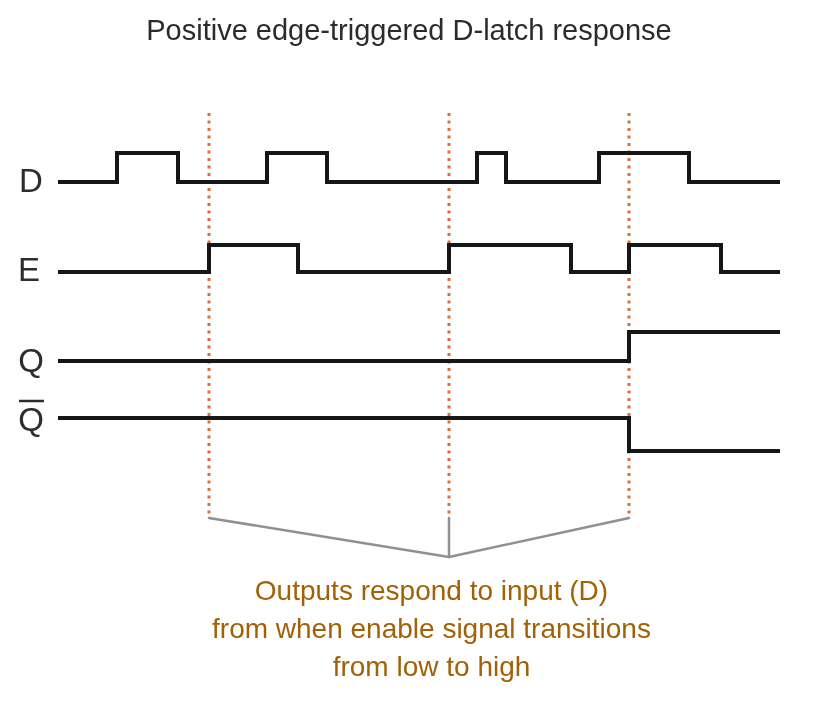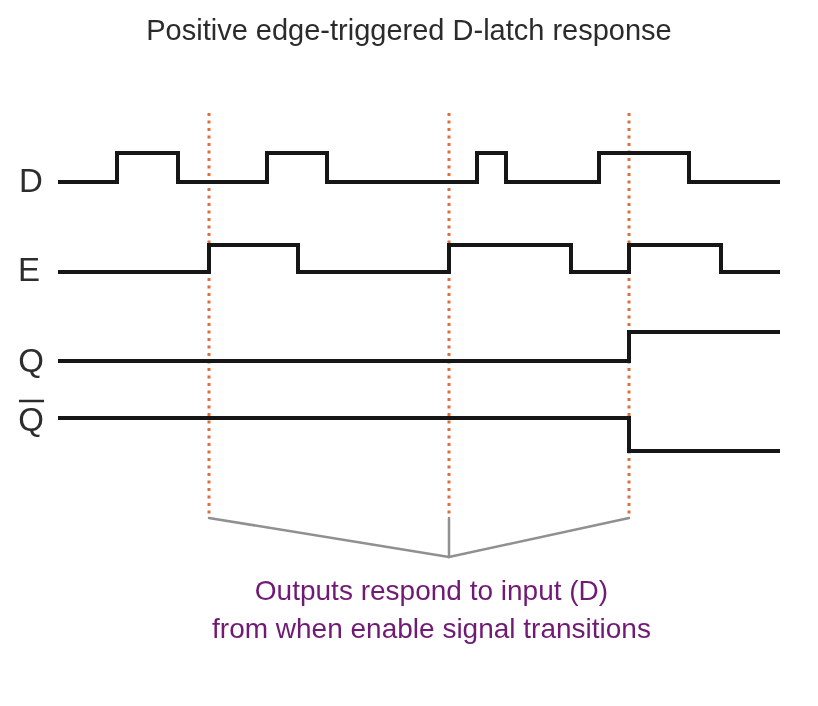--- a/index.html
+++ b/index.html
@@ -36,21 +36,21 @@
   .annotation {
     position: absolute;
     top: 572px;
     left: 0;
     width: 818px;
     padding-left: 45px;
     box-sizing: border-box;
     text-align: center;
     font-size: 28px;
     line-height: 38px;
-    color: #701a75;
+    color: #a16207;
   }
   .signal-label {
     font-family: "Liberation Sans", sans-serif;
     font-size: 33px;
     fill: #2d2d2d;
   }
 </style>
 </head>
 <body>
 
@@ -80,15 +80,16 @@
     <g id="bracket">
         <line x1="209" y1="518" x2="449" y2="557" stroke="#909090" stroke-width="2.5" stroke-linecap="round"></line>
         <line x1="629" y1="518" x2="449" y2="557" stroke="#909090" stroke-width="2.5" stroke-linecap="round"></line>
         <line x1="449" y1="518" x2="449" y2="557" stroke="#909090" stroke-width="2.5" stroke-linecap="round"></line>
       </g>
   </svg>
 
   <div class="annotation">
     <div>Outputs respond to input (D)</div>
     <div>from when enable signal transitions</div>
+    <div>from low to high</div>
   </div>
 
 </div>
 
 </body></html>

